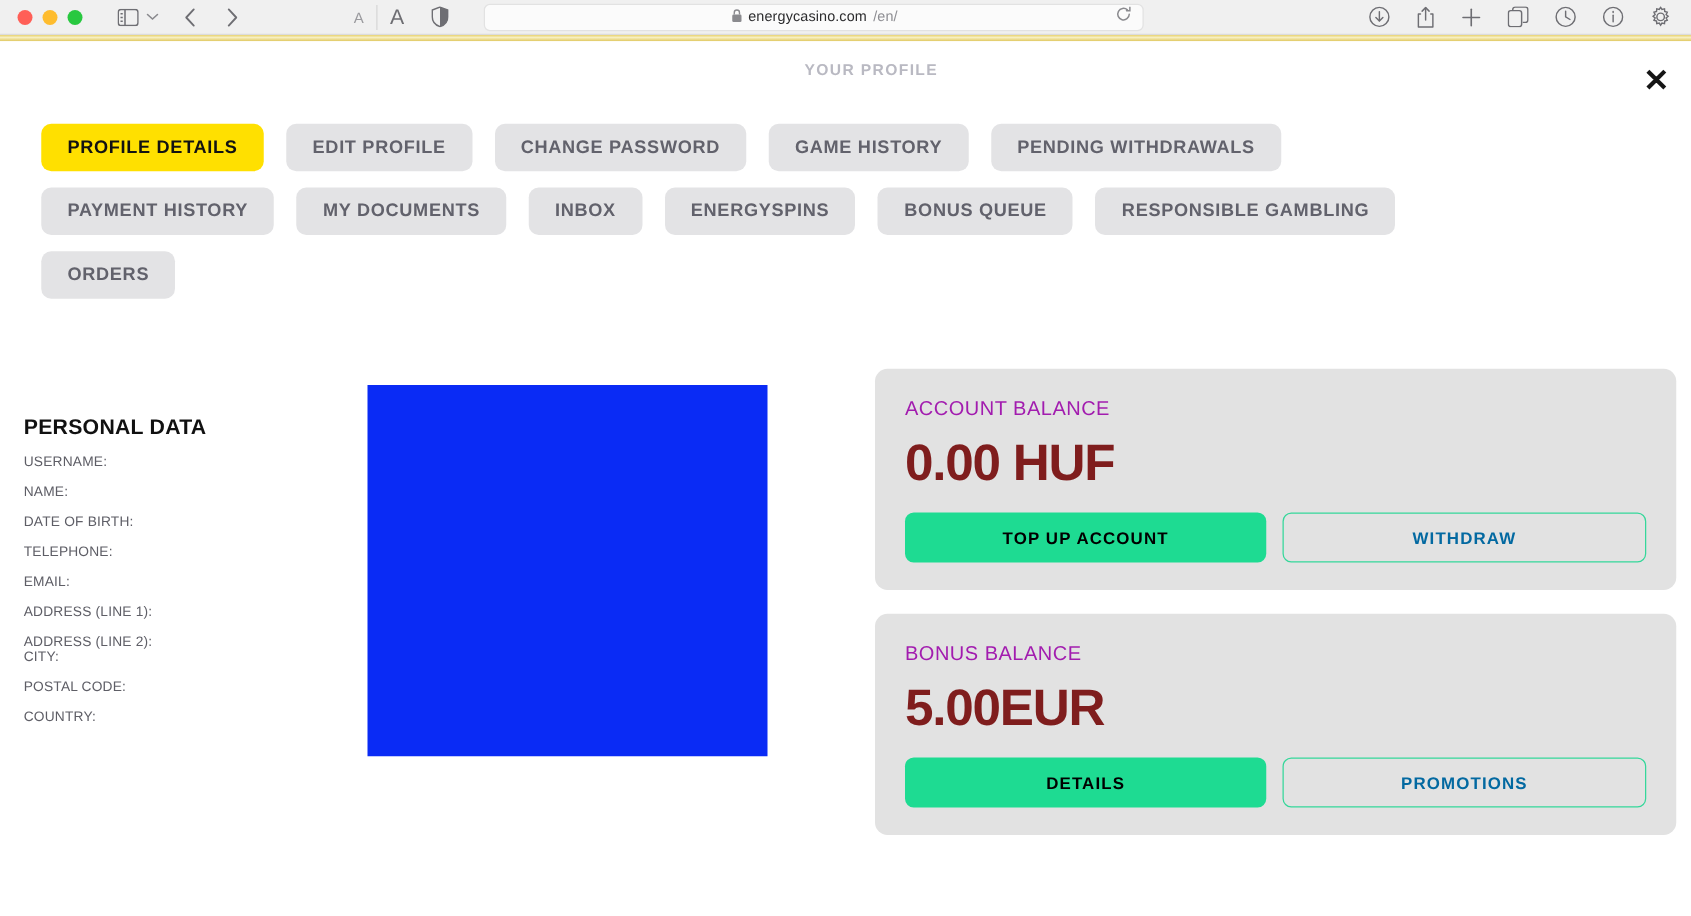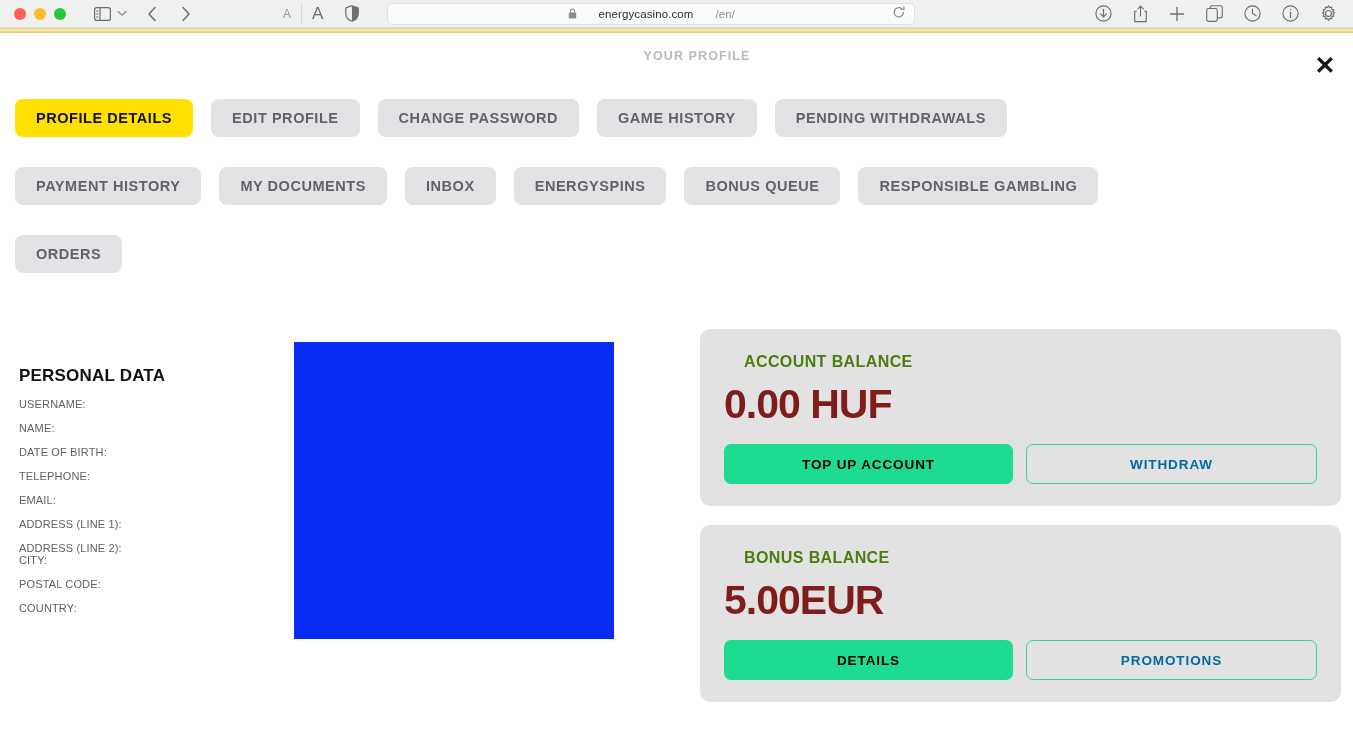--- a/index.html
+++ b/index.html
@@ -64,21 +64,21 @@
     width: 528px;
     height: 22px;
     background: #fbfbfb;
     border: 1px solid #e2e2e2;
     border-radius: 5px;
     display: flex;
     align-items: center;
     justify-content: center;
     position: relative;
   }
-  .url-inner { display: flex; align-items: center; gap: 22px; }
+  .url-inner { display: flex; align-items: center; gap: 5px; }
   .url-text {
     font-size: 11.5px;
     color: #2c2c2e;
     letter-spacing: 0.1px;
   }
   .url-path { color: #8e8e93; }
   .reload-btn {
     position: absolute;
     right: 9px;
     top: 50%;
@@ -129,24 +129,24 @@
     font-size: 25px;
     font-weight: bold;
     color: #151515;
     cursor: pointer;
     line-height: 1;
   }
 
   
   .tabs {
     margin-top: 20px;
-    padding-left: 15px;
+    padding-left: 33px;
     display: flex;
     flex-wrap: wrap;
-    gap: 30px 18px;
+    gap: 13px 18px;
     max-width: 1180px;
   }
   .tab {
     height: 38px;
     border-radius: 8px;
     background: #e3e3e5;
     color: #62626c;
     font-size: 14.5px;
     font-weight: bold;
     letter-spacing: 0.55px;
@@ -204,24 +204,23 @@
     gap: 19px;
     margin-top: 3px;
   }
   .card {
     background: #e2e2e2;
     border-radius: 10px;
     padding: 24px 24px 22px 24px;
   }
   .card-label {
     font-size: 16px;
-    font-weight: bold;
-    color: #4d7c0f;
+    font-weight: normal;
+    color: #a21caf;
     letter-spacing: 0.4px;
-    margin-left: 20px;
   }
   .card-amount {
     font-size: 41px;
     font-weight: bold;
     color: #7f1d1d;
     letter-spacing: -1px;
     line-height: 1.05;
     margin-top: 12px;
     margin-bottom: 18px;
   }

